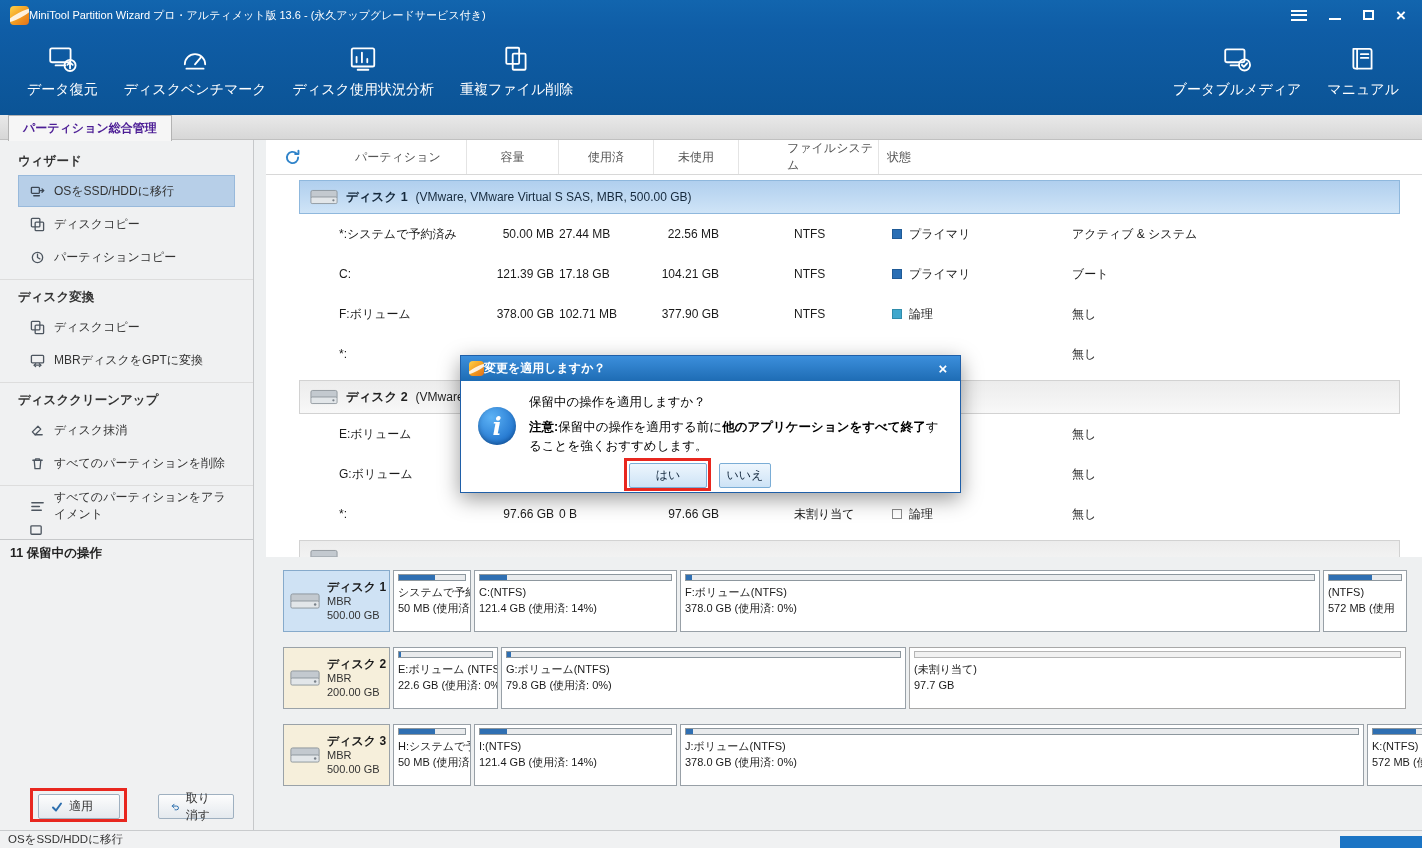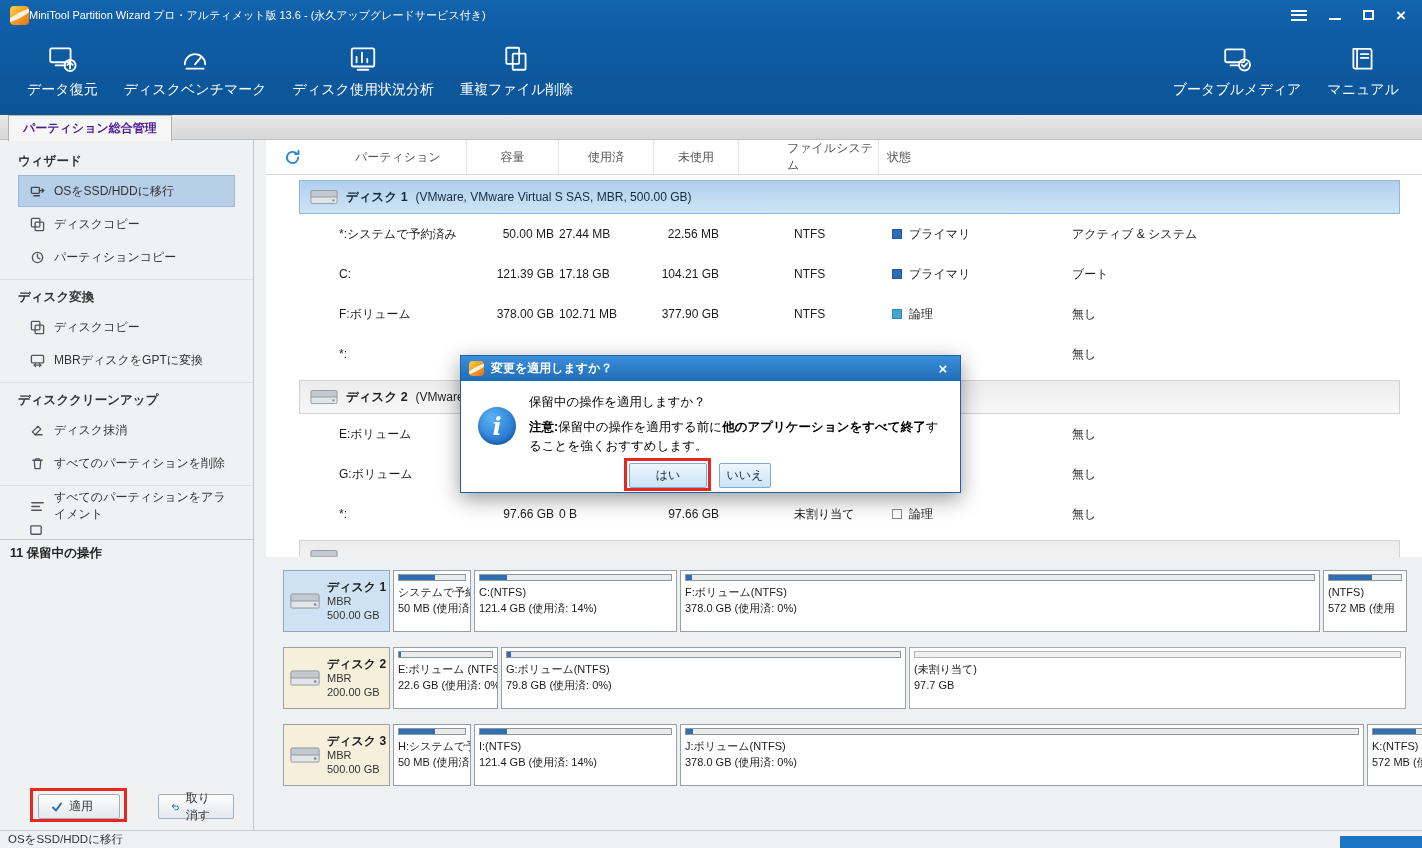--- a/index.html
+++ b/index.html
@@ -91,21 +91,21 @@
   .pblock.unalloc .pstrip{background:#f1f1f1;border-color:#b5b5b5}
   .pfill{height:100%;background:#2f6fb2}
   .pl1,.pl2{font-size:11px;white-space:nowrap;line-height:1.45;color:#1a1a1a}
 
   
   .statusbar{position:absolute;left:0;top:830px;width:100%;height:18px;background:#f0f1f2;border-top:1px solid #c9cbcd;display:flex;align-items:center;padding:0 8px;font-size:11.5px;color:#333}
   .corner{position:absolute;right:0;bottom:0;width:82px;height:12px;background:#1b74c4}
 
   
   .dialog{position:absolute;left:460px;top:355px;width:501px;height:138px;background:#fff;border:1px solid #1f5fa8;box-shadow:0 6px 20px rgba(0,0,0,.4);z-index:50}
-  .dtitle{height:25px;background:linear-gradient(#3c8fdc,#1e6cb4);display:flex;align-items:center;gap:7px;padding:0 8px;color:#fff;font-weight:bold;font-size:12px}
+  .dtitle{height:25px;background:linear-gradient(#3c8fdc,#1e6cb4);display:flex;align-items:center;padding:0 8px;color:#fff;font-weight:bold;font-size:12px}
   .dtitle .logo{width:15px;height:15px}
   .dclose{margin-left:auto;width:18px;height:18px;display:flex;align-items:center;justify-content:center;color:#fff;font-size:15px;font-weight:bold}
   .dbody{position:relative;height:111px}
   .dinfo{position:absolute;left:17px;top:26px;width:38px;height:38px;border-radius:50%;background:radial-gradient(circle at 35% 28%,#5cb2f5,#0d5fc0);color:#fff;display:flex;align-items:center;justify-content:center;font-family:"DejaVu Serif","Liberation Serif",serif;font-style:italic;font-weight:bold;font-size:24px;box-shadow:inset 0 -2px 4px rgba(0,0,0,.25)}
   .dq{position:absolute;left:68px;top:13px;font-size:12.5px;color:#000}
   .dnote{position:absolute;left:68px;top:37px;width:414px;font-size:12.5px;line-height:1.55;color:#000}
   .dbtn{position:absolute;top:82px;height:25px;background:linear-gradient(#eef6fd,#cde3f6);border:1px solid #7aadd6;border-radius:2px;display:flex;align-items:center;justify-content:center;font-size:12px;color:#11263c}
   #btn-yes{left:168px;width:78px}
   #btn-no{left:258px;width:52px}
 

